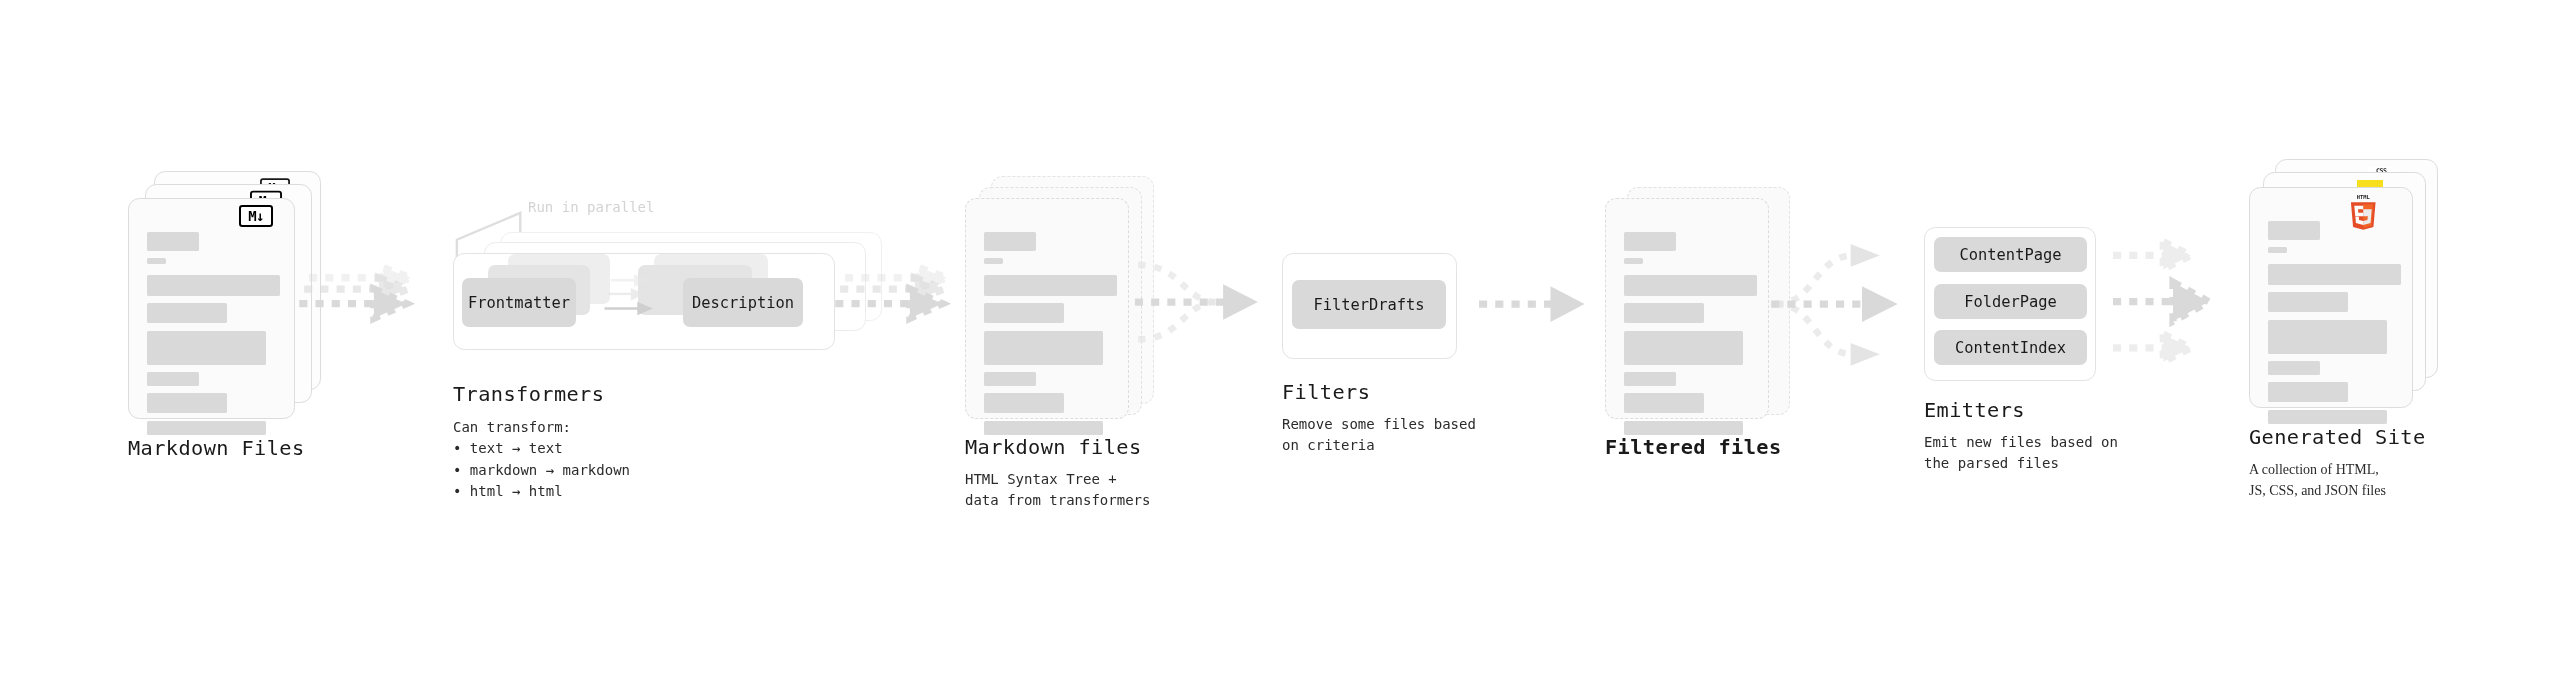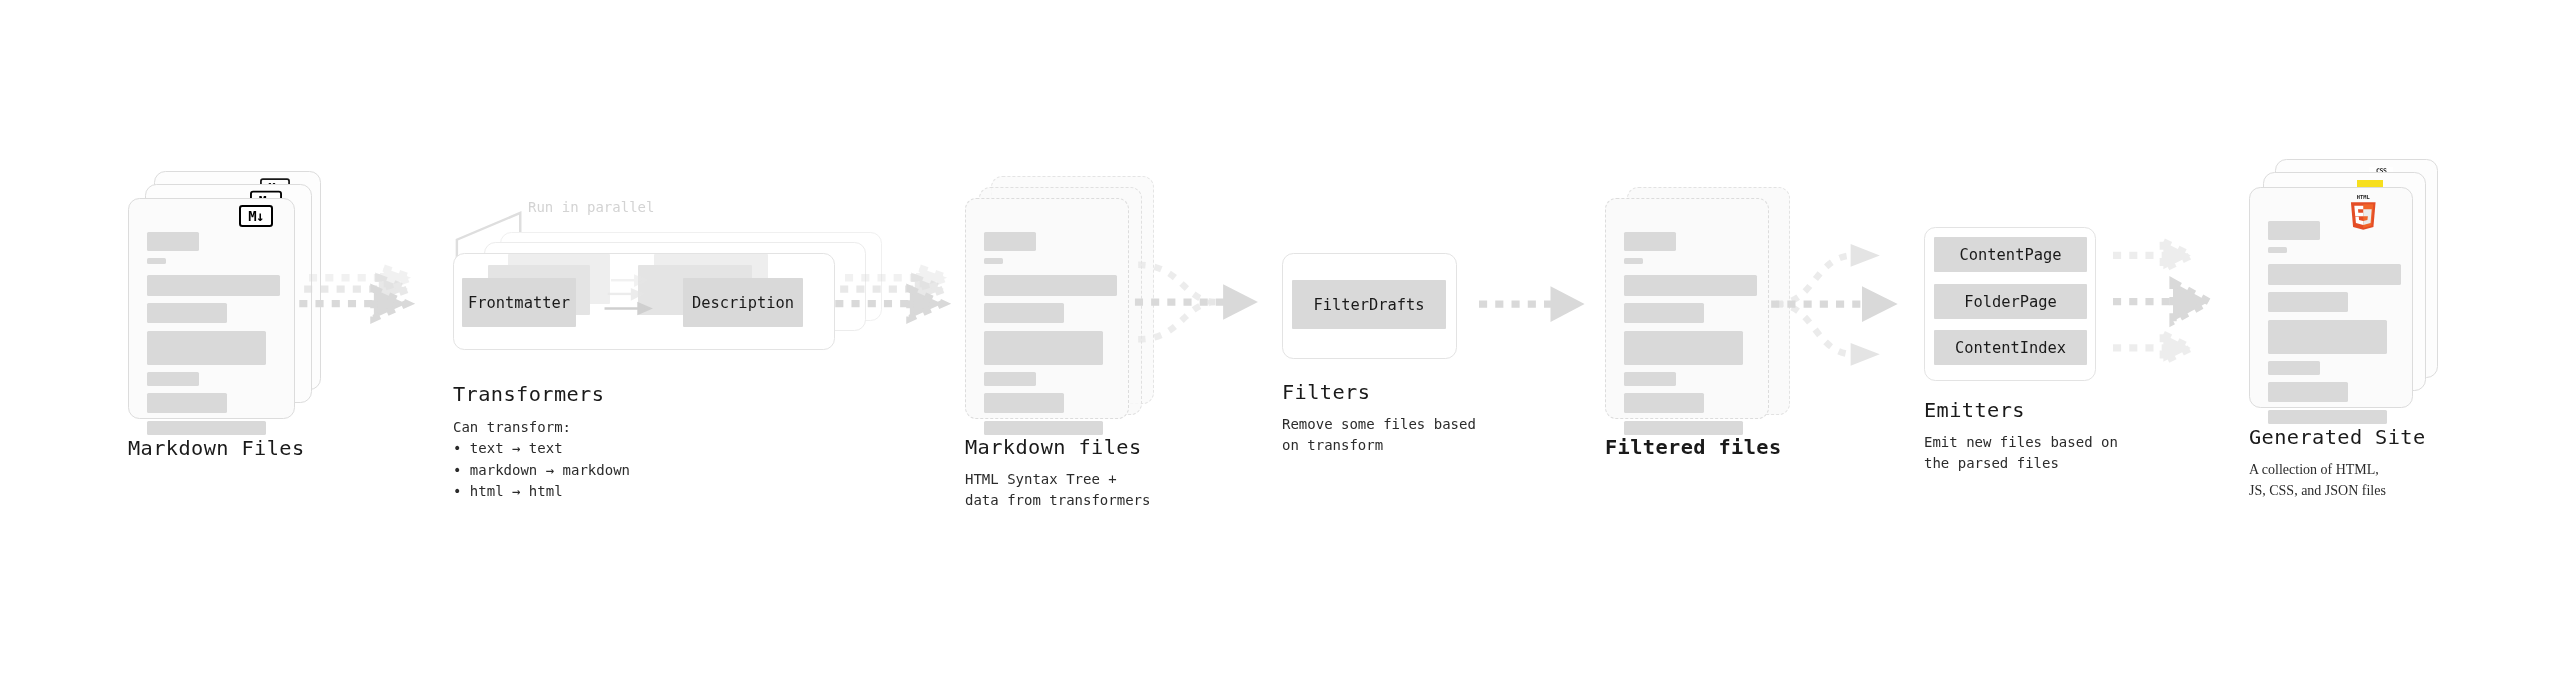--- a/index.html
+++ b/index.html
@@ -76,21 +76,21 @@
   
   .groupbox {
     position: absolute;
     border: 1.6px solid #e3e3e3;
     border-radius: 11.4px;
     background: #ffffff;
   }
   .pill {
     position: absolute;
     background: #d9d9d9;
-    border-radius: 1px;
+    border-radius: 7px;
     display: flex; align-items: center; justify-content: center;
     font-size: 15.4px;
     color: #1a1a1a;
     white-space: nowrap;
   }
   .pill.faded1 { background: #e4e4e4; }
   .pill.faded2 { background: #eeeeee; }
 
   .parallel-label {
     position: absolute;
@@ -236,21 +236,21 @@
     <line x1="-4" y1="52" x2="110" y2="52" stroke="#d9d9d9" stroke-width="9" stroke-dasharray="10 10"></line>
     <polygon points="105,30 148,52 105,74" fill="#d9d9d9"></polygon>
   </svg>
 
   <div>
     <div class="groupbox" style="left:1282px; top:253px; width:175px; height:106px;"></div>
     <div class="pill" style="left:1292px; top:280px; width:154px; height:49px;">FilterDrafts</div>
 
     <div class="caption-title" style="left:1282px; top:380px;">Filters</div>
     <div class="caption-sub" style="left:1282px; top:414px;">Remove some files based
-on transform</div>
+on criteria</div>
   </div>
 
   <svg class="conn" style="left:1479px; top:286px;" width="130" height="41" viewBox="0 0 160 50">
     <line x1="0" y1="22" x2="92" y2="22" stroke="#d9d9d9" stroke-width="9" stroke-dasharray="10 10"></line>
     <polygon points="88,0 130,22 88,44" fill="#d9d9d9"></polygon>
   </svg>
 
   <div>
     <div class="card dashed" style="left:1627px; top:187px; width:163px; height:228px; opacity:.8;"></div>
     <div class="card dashed" style="left:1605px; top:198px; width:164px; height:221px;">

